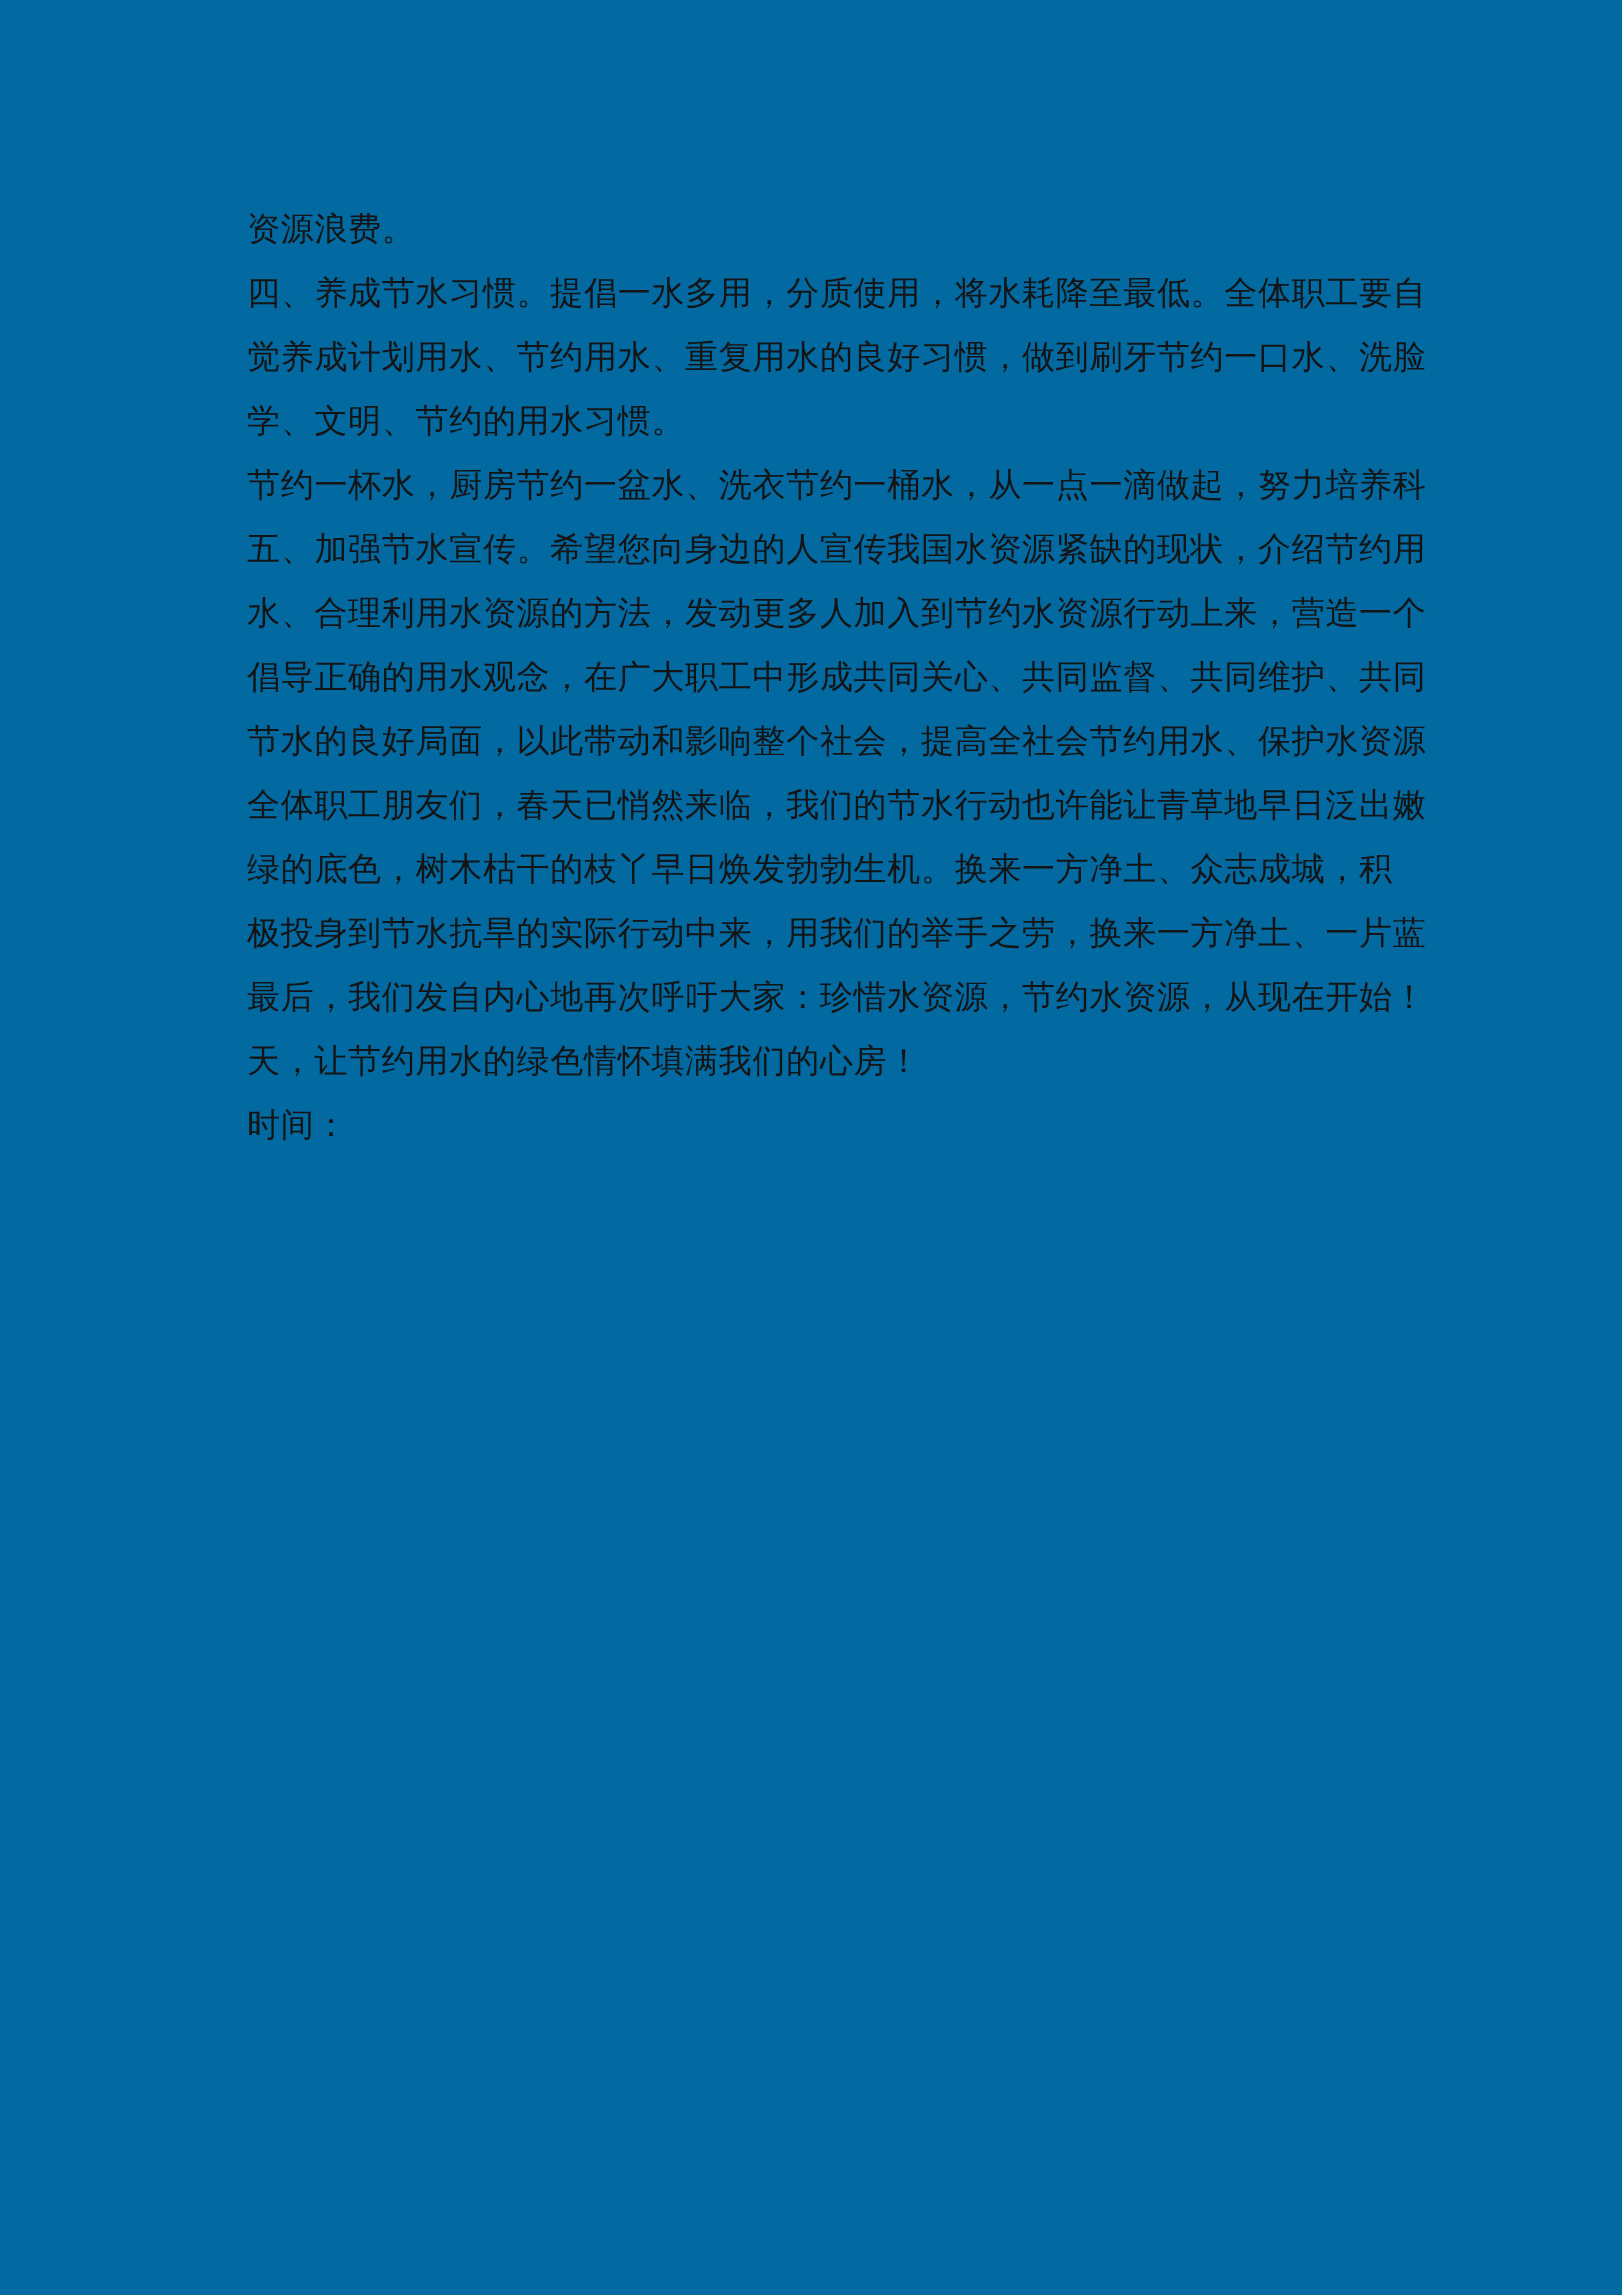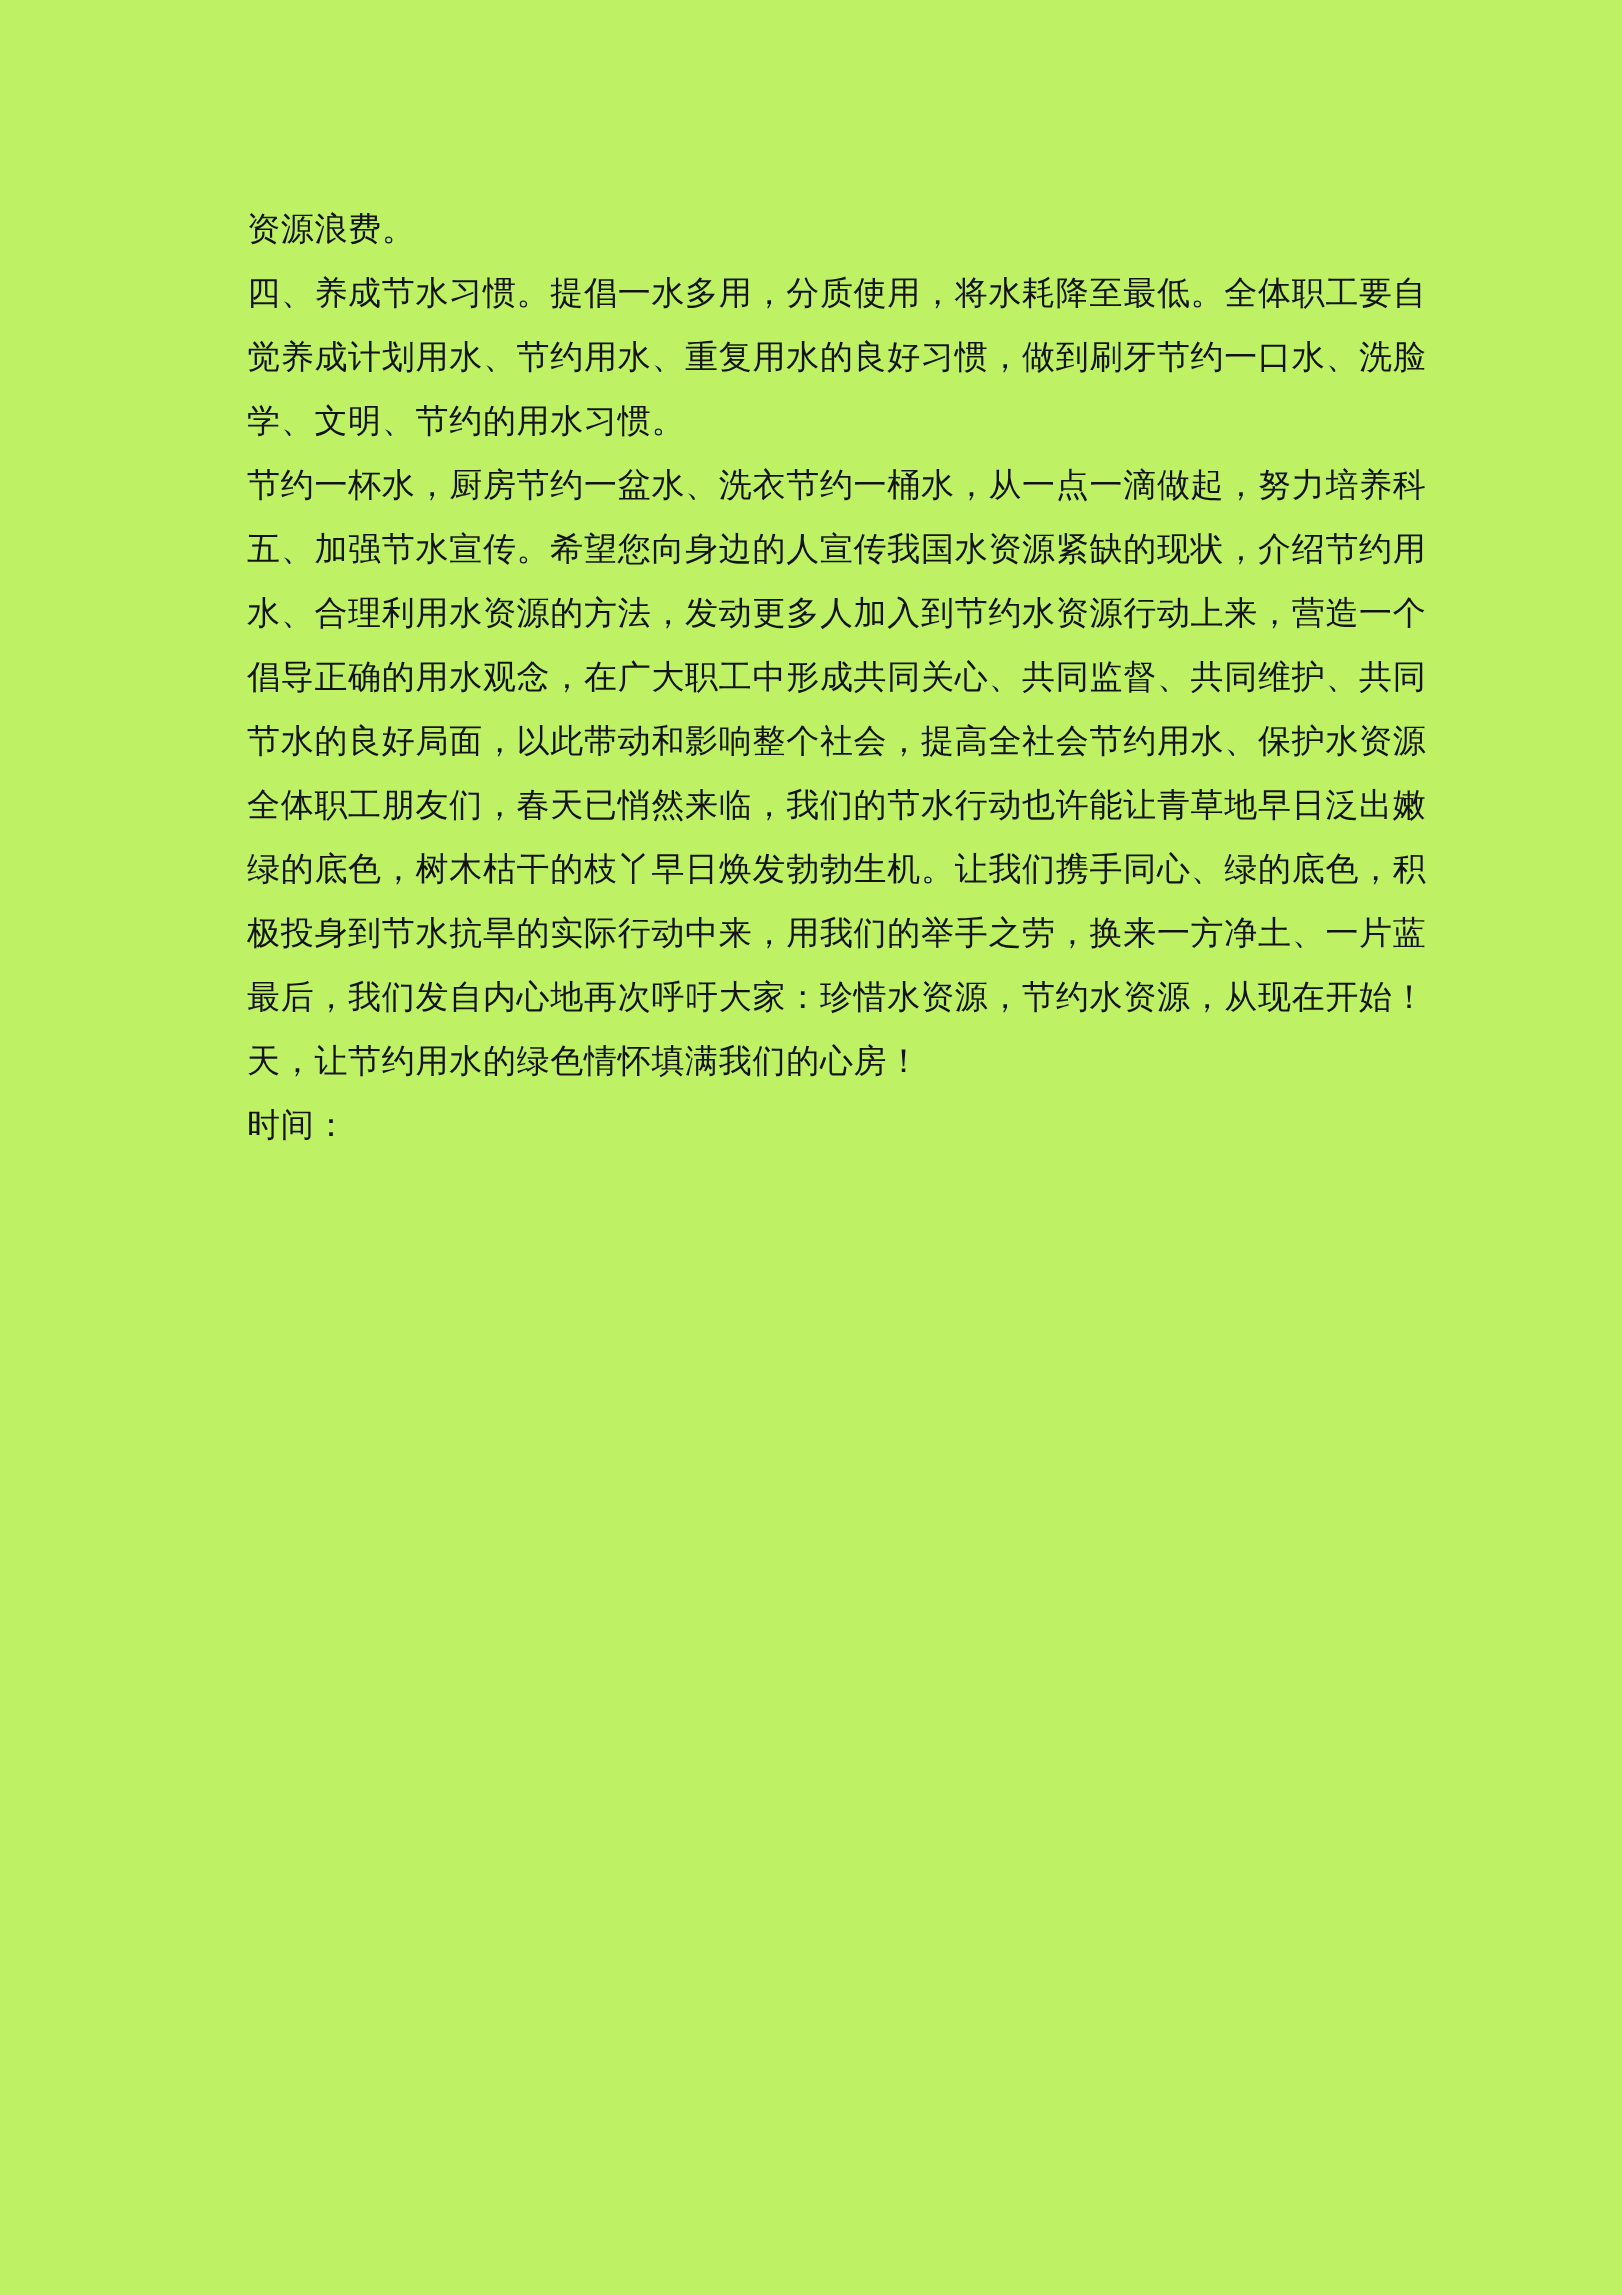--- a/index.html
+++ b/index.html
@@ -13,21 +13,21 @@
     position: relative;
     overflow: hidden;
     font-family: "Liberation Serif", "DejaVu Serif", serif;
   }
   .doc-page {
     position: absolute;
     left: 0;
     top: 0;
     width: 1623px;
     height: 2295px;
-    background: #bef264;
+    background: #0369a1;
   }
   .doc-body {
     position: absolute;
     left: 247px;
     top: 197px;
     width: 1243px;
   }
   .line {
     margin: 0;
     padding: 0;
@@ -47,20 +47,20 @@
     <p class="line">资源浪费。</p>
     <p class="line">四、养成节水习惯。提倡一水多用，分质使用，将水耗降至最低。全体职工要自</p>
     <p class="line">觉养成计划用水、节约用水、重复用水的良好习惯，做到刷牙节约一口水、洗脸</p>
     <p class="line">学、文明、节约的用水习惯。</p>
     <p class="line">节约一杯水，厨房节约一盆水、洗衣节约一桶水，从一点一滴做起，努力培养科</p>
     <p class="line">五、加强节水宣传。希望您向身边的人宣传我国水资源紧缺的现状，介绍节约用</p>
     <p class="line">水、合理利用水资源的方法，发动更多人加入到节约水资源行动上来，营造一个</p>
     <p class="line">倡导正确的用水观念，在广大职工中形成共同关心、共同监督、共同维护、共同</p>
     <p class="line">节水的良好局面，以此带动和影响整个社会，提高全社会节约用水、保护水资源</p>
     <p class="line">全体职工朋友们，春天已悄然来临，我们的节水行动也许能让青草地早日泛出嫩</p>
-    <p class="line">绿的底色，树木枯干的枝丫早日焕发勃勃生机。让我们携手同心、绿的底色，积</p>
+    <p class="line">绿的底色，树木枯干的枝丫早日焕发勃勃生机。换来一方净土、众志成城，积</p>
     <p class="line">极投身到节水抗旱的实际行动中来，用我们的举手之劳，换来一方净土、一片蓝</p>
     <p class="line">最后，我们发自内心地再次呼吁大家：珍惜水资源，节约水资源，从现在开始！</p>
     <p class="line">天，让节约用水的绿色情怀填满我们的心房！</p>
     <p class="line">时间：</p>
   </div>
 </div>
 
 
 </body></html>

